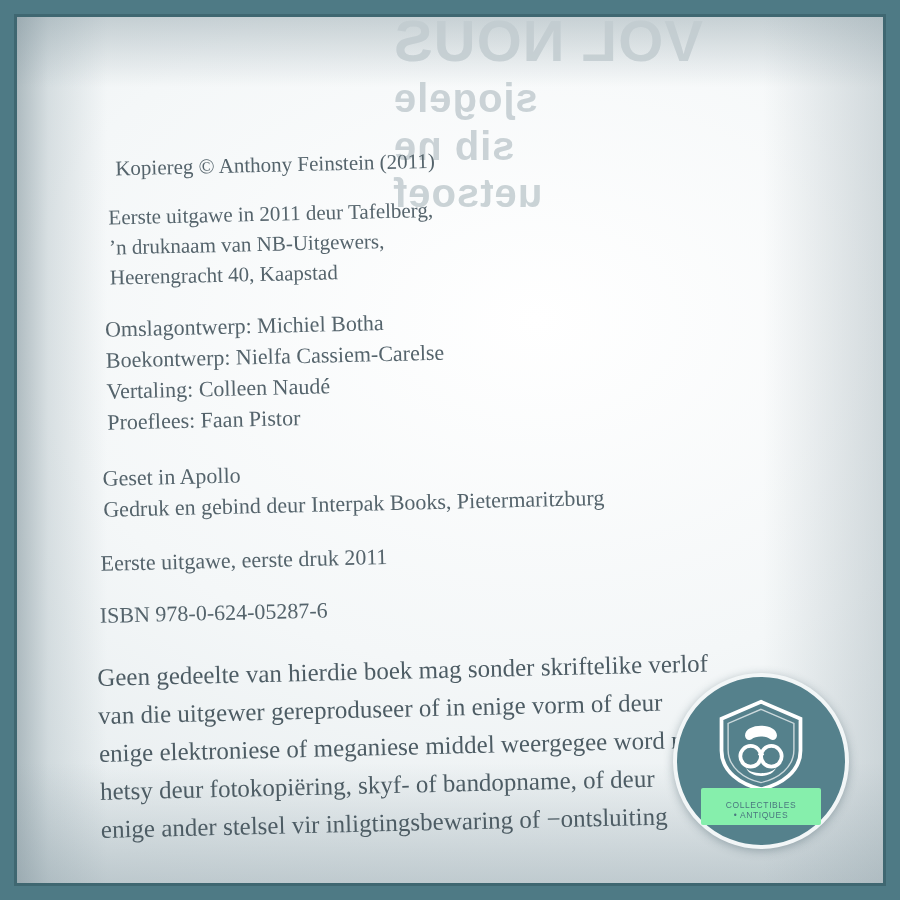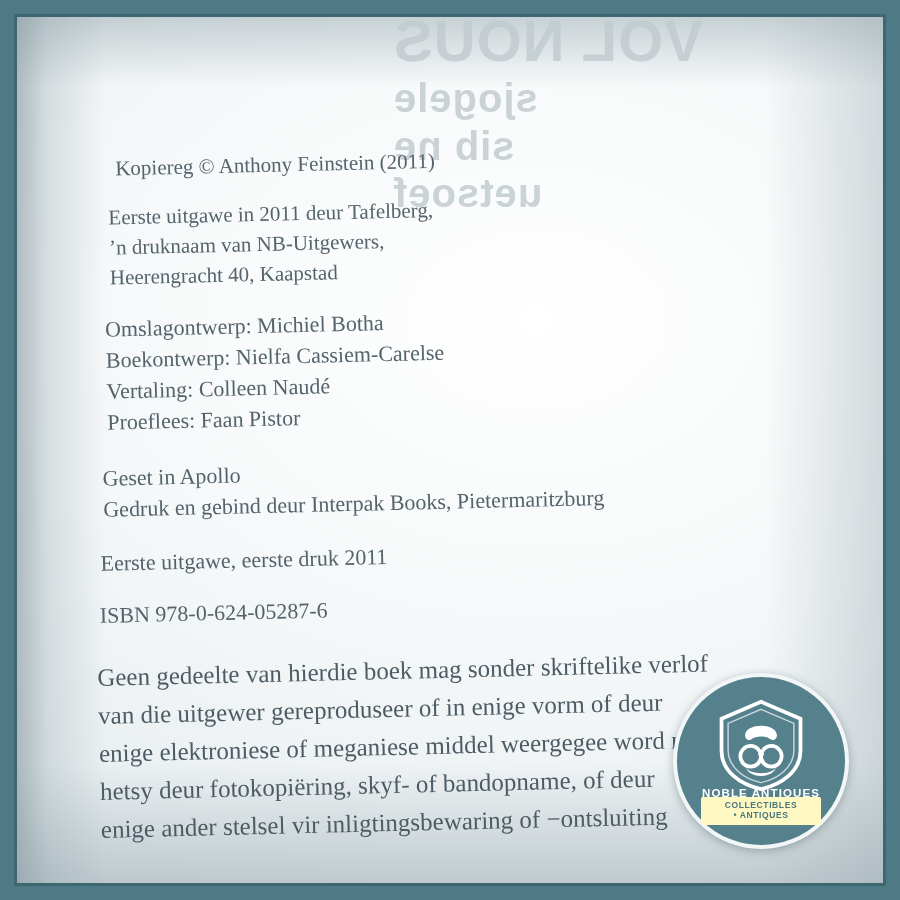--- a/index.html
+++ b/index.html
@@ -156,27 +156,27 @@
     letter-spacing: 1.1px;
     font-weight: 700;
   }
   .wm-ribbon {
     position: absolute;
     left: 50%;
     bottom: 20px;
     transform: translateX(-50%);
     width: 120px;
     text-align: center;
-    background: #fef9c3;
+    background: #86efac;
     color: #4a767f;
     border-radius: 2px;
-    padding: 3px 0 4px;
+    padding: 12px 0 4px;
     font-family: "Liberation Sans", sans-serif;
     font-size: 8.5px;
-    font-weight: 700;
+    font-weight: 400;
     letter-spacing: 0.6px;
     line-height: 1.25;
   }
 </style>
 </head>
 <body>
 
 <div id="page">
 
   <div class="page-surface">

